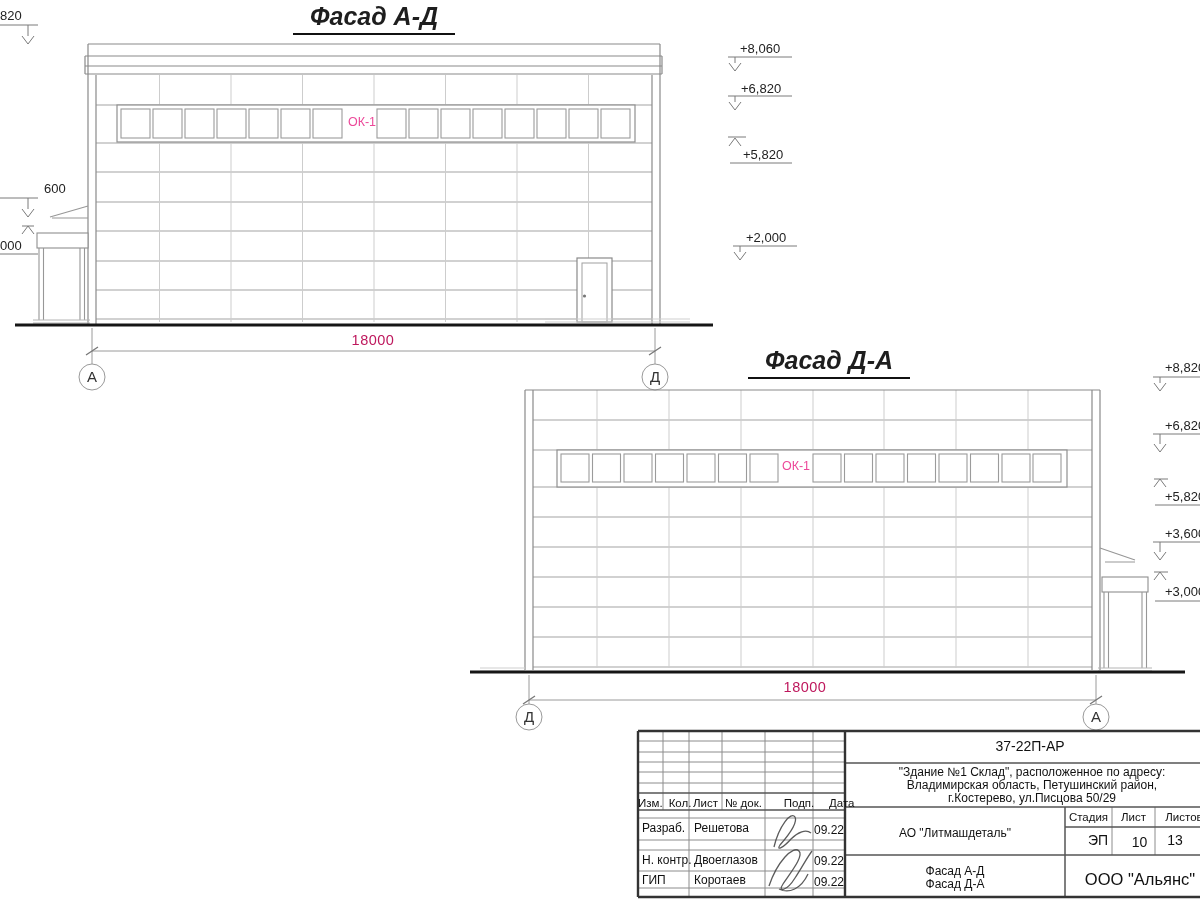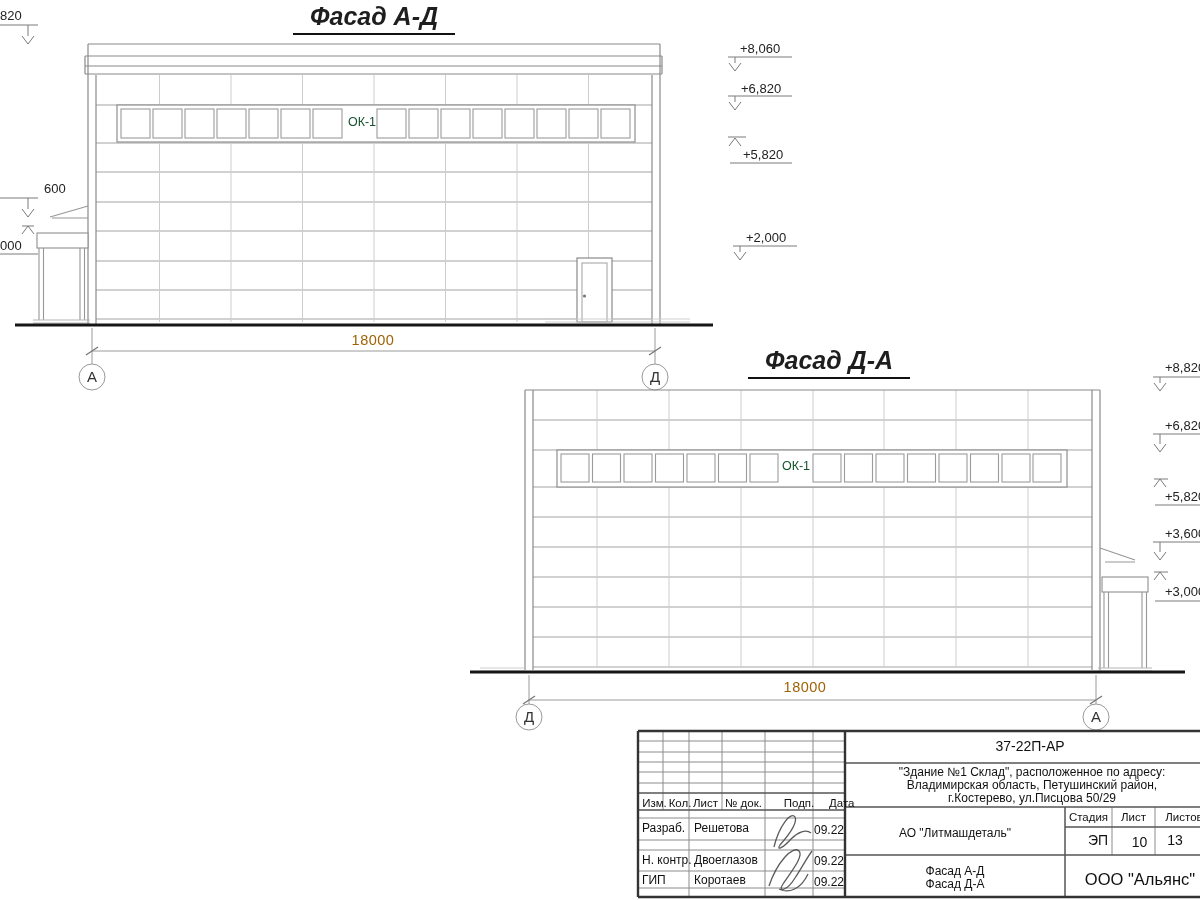--- a/index.html
+++ b/index.html
@@ -4,23 +4,23 @@
 <style>
   html,body{margin:0;padding:0;background:#fff;}
   #page{position:relative;width:1200px;height:900px;background:#fff;overflow:hidden;
         font-family:"Liberation Sans",sans-serif;color:#1e1e1e;}
   svg{position:absolute;left:0;top:0;}
   .t{position:absolute;white-space:nowrap;color:#1e1e1e;line-height:1.1;}
   .c{text-align:center;}
   .ttl{font-size:25px;font-weight:bold;font-style:italic;
        border-bottom:2px solid #111;padding:0 6px 2px 6px;}
   .mark{font-size:13px;color:#222;}
-  .dim{font-size:14.5px;color:#a16207;letter-spacing:.5px;}
+  .dim{font-size:14.5px;color:#be185d;letter-spacing:.5px;}
   .axis{font-size:15px;color:#333;}
-  .ok{font-size:12.5px;color:#14532d;}
+  .ok{font-size:12.5px;color:#ec4899;}
   .tb{font-size:12px;color:#111;}
   .tbs{font-size:11.5px;color:#111;}
   .tbl{font-size:14px;color:#111;}
   .org{font-size:16.5px;color:#111;}
 </style>
 </head>
 <body>
 
 <div id="page">
 
@@ -208,21 +208,21 @@
 <div class="t tbs c" style="left:1065px;top:811px;width:47px;">Стадия</div>
 <div class="t tbs c" style="left:1112px;top:811px;width:43px;">Лист</div>
 <div class="t tbs c" style="left:1155px;top:811px;width:58px;">Листов</div>
 <div class="t tbl c" style="left:1065px;top:833px;width:66px;">ЭП</div>
 <div class="t tbl c" style="left:1112px;top:835px;width:55px;">10</div>
 <div class="t tbl c" style="left:1150px;top:833px;width:50px;">13</div>
 <div class="t tb c" style="left:845px;top:865px;width:220px;">Фасад А-Д</div>
 <div class="t tb c" style="left:845px;top:878px;width:220px;">Фасад Д-А</div>
 <div class="t org c" style="left:1065px;top:870px;width:150px;">ООО "Альянс"</div>
 
-<div class="t tbs c" style="left:638px;top:797px;width:33px;">Изм.</div>
+<div class="t tbs c" style="left:638px;top:797px;width:21px;">Изм.</div>
 <div class="t tbs c" style="left:663px;top:797px;width:34px;text-align:center;">Кол.</div>
 <div class="t tbs c" style="left:689px;top:797px;width:33px;">Лист</div>
 <div class="t tbs c" style="left:722px;top:797px;width:43px;">№ док.</div>
 <div class="t tbs c" style="left:765px;top:797px;width:68px;">Подп.</div>
 <div class="t tbs c" style="left:829px;top:797px;width:14px;">Дата</div>
 
 <div class="t tb" style="left:642px;top:822px;">Разраб.</div>
 <div class="t tb" style="left:694px;top:822px;">Решетова</div>
 <div class="t tb" style="left:814px;top:824px;">09.22</div>
 <div class="t tb" style="left:642px;top:854px;">Н. контр.</div>

